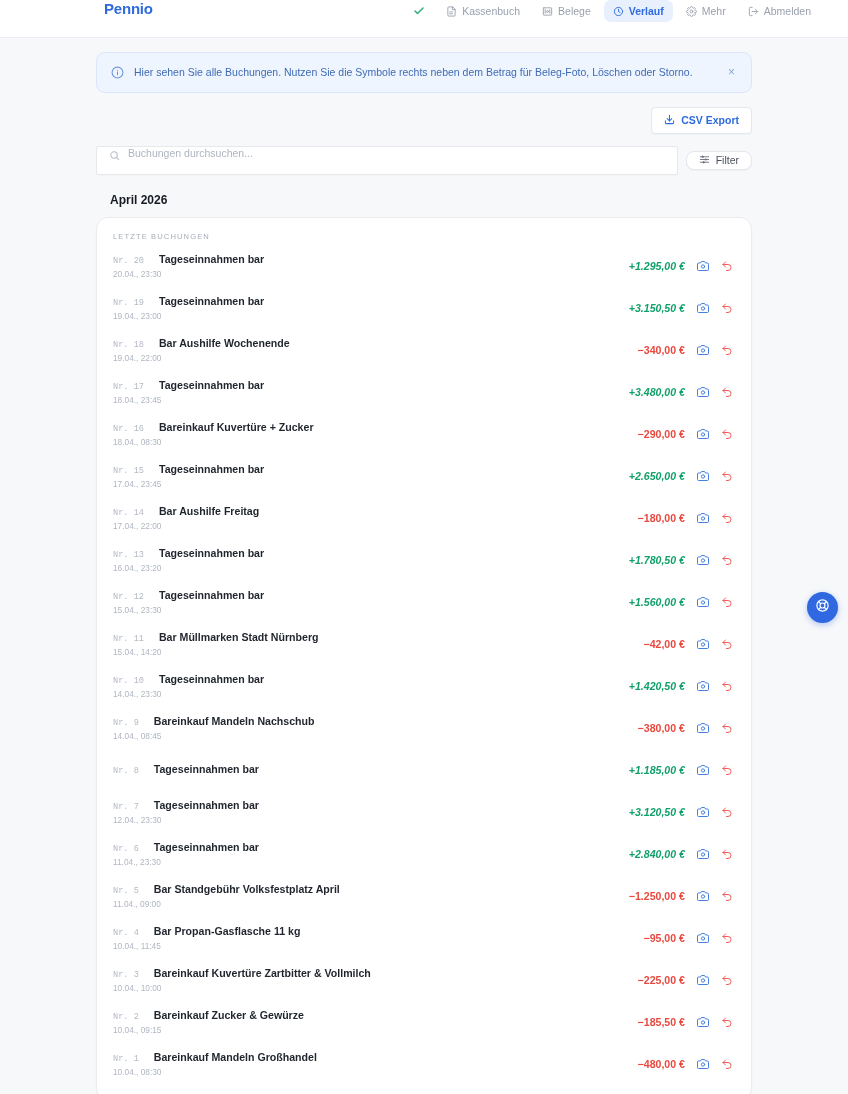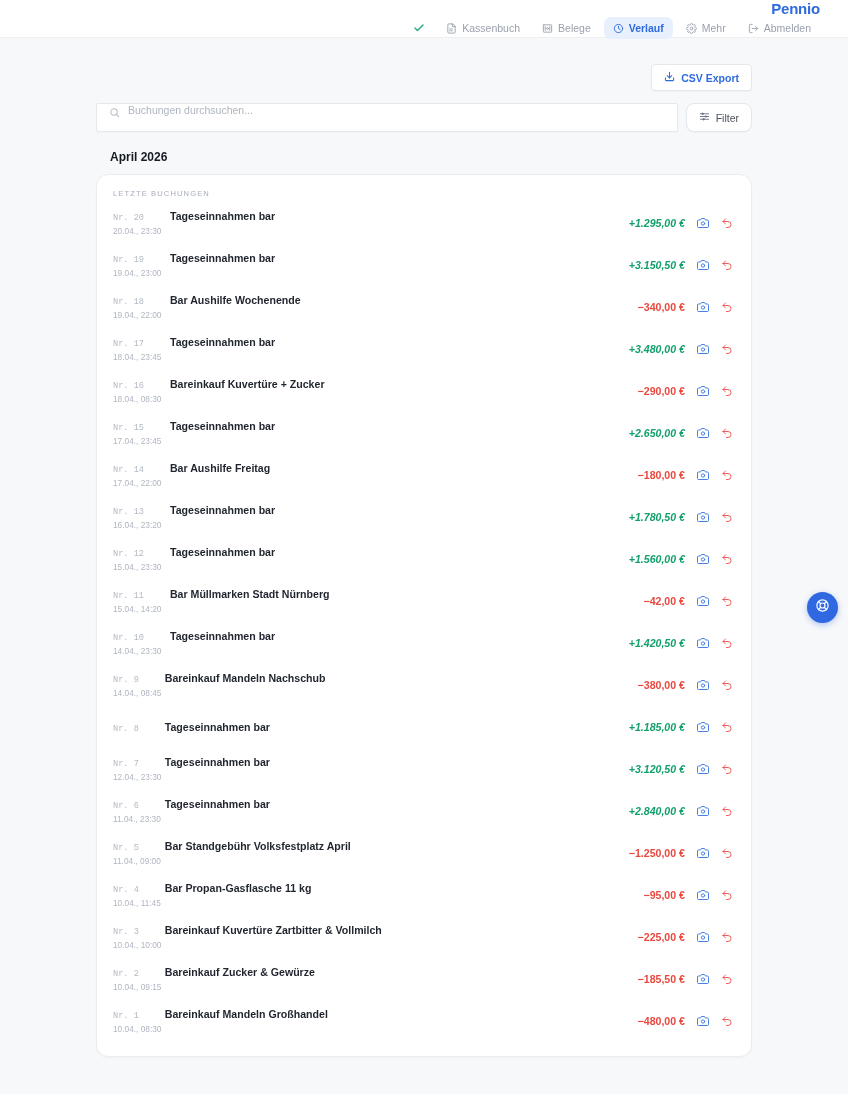--- a/index.html
+++ b/index.html
@@ -11,23 +11,22 @@
     -webkit-font-smoothing: antialiased;
   }
   .page { position: relative; width: 848px; min-height: 1094px; background: #f7f8fa; }
 
   
   .topbar {
     height: 38px;
     background: #ffffff;
     border-bottom: 1px solid #eceef1;
     display: flex;
-    align-items: flex-end;
-    padding: 0 28px 0 64px;
-    flex-direction: column;
+    align-items: flex-start;
+    padding: 0 28px 0 104px;
   }
   .brand {
     font-size: 15px;
     font-weight: bold;
     color: #2f6bdd;
     letter-spacing: -0.2px;
   }
   .nav {
     margin-left: auto;
     display: flex;
@@ -123,21 +122,21 @@
     font-family: "Liberation Sans", sans-serif;
   }
   .search-box input::placeholder { color: #aeb4c0; }
   .btn-filter {
     display: inline-flex;
     align-items: center;
     gap: 6px;
     background: #ffffff;
     border: 1px solid #e4e7ec;
     border-radius: 8px;
-    height: 29px;
+    height: 19px;
     padding: 0 12px;
     font-size: 10.5px;
     color: #4a505c;
     box-shadow: 0 1px 1px rgba(16,24,40,0.03);
   }
   .btn-filter svg { color: #6b7280; }
 
   
   .month-title {
     font-size: 12px;
@@ -162,21 +161,21 @@
     text-transform: uppercase;
     padding: 14px 0 4px 16px;
   }
   .tx-row {
     display: flex;
     align-items: center;
     padding: 7px 18px 7px 16px;
     min-height: 42px;
   }
   .tx-left { flex: 1; min-width: 0; }
-  .tx-line1 { display: flex; align-items: baseline; gap: 26px; }
+  .tx-line1 { display: flex; align-items: baseline; gap: 15px; }
   .tx-nr {
     font-family: "Liberation Mono", monospace;
     font-size: 8.6px;
     color: #b4bac4;
     white-space: nowrap;
   }
   .tx-title {
     font-size: 10.6px;
     font-weight: bold;
     color: #1f242d;
@@ -277,20 +276,31 @@
               <line x1="21" y1="12" x2="9" y2="12"></line>
             </svg>
         </span>
         <span>Abmelden</span>
       </div>
     </div>
   </div>
 
   <div class="content">
 
+    <div class="banner">
+      <span class="banner-icon">
+        <svg width="13" height="13" viewBox="0 0 24 24" fill="none" stroke="currentColor" stroke-width="2" stroke-linecap="round" stroke-linejoin="round">
+            <circle cx="12" cy="12" r="10"></circle>
+            <line x1="12" y1="11" x2="12" y2="16"></line>
+            <line x1="12" y1="8" x2="12.01" y2="8"></line>
+          </svg>
+      </span>
+      <div class="banner-text">Hier sehen Sie alle Buchungen. Nutzen Sie die Symbole rechts neben dem Betrag für Beleg-Foto, Löschen oder Storno.</div>
+      <span class="banner-close">×</span>
+    </div>
 
     <div class="export-row">
       <div class="btn-export">
         <span>
           <svg width="11" height="11" viewBox="0 0 24 24" fill="none" stroke="currentColor" stroke-width="2.2" stroke-linecap="round" stroke-linejoin="round">
               <path d="M21 15v4a2 2 0 0 1-2 2H5a2 2 0 0 1-2-2v-4"></path>
               <polyline points="7 10 12 15 17 10"></polyline>
               <line x1="12" y1="15" x2="12" y2="3"></line>
             </svg>
         </span>

